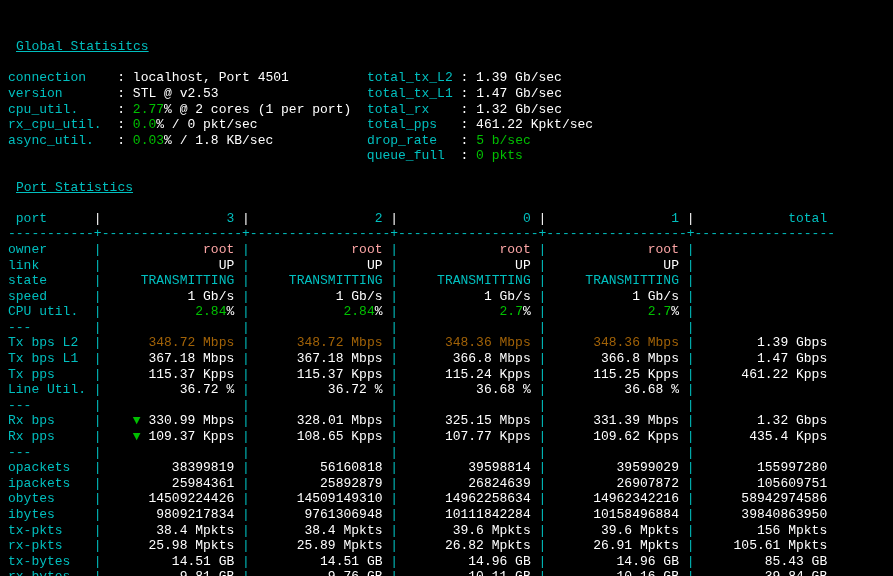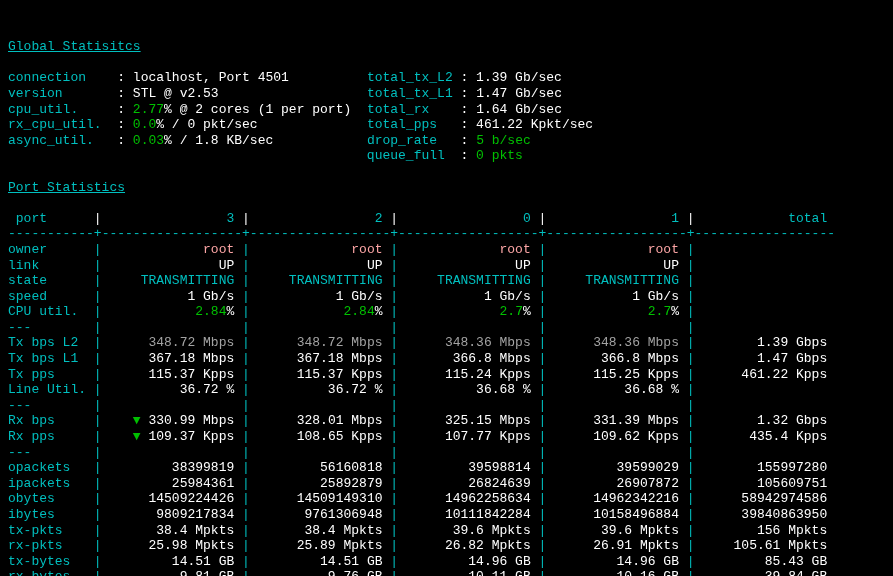--- a/index.html
+++ b/index.html
@@ -6,35 +6,35 @@
     background: #000;
     color: #fff;
     font-family: "Courier New", monospace;
     font-size: 13px;
     margin: 0;
     padding: 8px;
     line-height: 1.2;
     white-space: pre;
   }
   .cyan { color: #00bfbf; }
-  .cyan-u { color: #00bfbf; text-decoration: underline; }
+  .cyan-u { color: #00bfbf; text-decoration: underline; margin-left: 8px; }
   .green { color: #00c000; text-align: center; }
   .red { color: #fca5a5; }
-  .magenta { color: #a3a3a3; }
+  .magenta { color: #a16207; }
   .white { color: #ffffff; }
   span { display:inline; }
 </style>
 </head>
 <body>
 
 <div id="out"><span class="cyan-u">Global Statisitcs</span>
 
 <span class="cyan">connection    </span>: <span class="white">localhost, Port 4501</span>          <span class="cyan">total_tx_L2 </span>: <span class="white">1.39 Gb/sec</span>
 <span class="cyan">version       </span>: <span class="white">STL @ v2.53</span>                   <span class="cyan">total_tx_L1 </span>: <span class="white">1.47 Gb/sec</span>
-<span class="cyan">cpu_util.     </span>: <span class="green">2.77</span><span class="white">% @ 2 cores (1 per port)</span>  <span class="cyan">total_rx    </span>: <span class="white">1.64 Gb/sec</span>
+<span class="cyan">cpu_util.     </span>: <span class="green">2.77</span><span class="white">% @ 2 cores (1 per port)</span>  <span class="cyan">total_rx    </span>: <span class="white">1.32 Gb/sec</span>
 <span class="cyan">rx_cpu_util.  </span>: <span class="green">0.0</span><span class="white">% / 0 pkt/sec</span>              <span class="cyan">total_pps   </span>: <span class="white">461.22 Kpkt/sec</span>
 <span class="cyan">async_util.   </span>: <span class="green">0.03</span><span class="white">% / 1.8 KB/sec</span>            <span class="cyan">drop_rate   </span>: <span class="green">5 b/sec</span>
 <span>              </span>                                <span class="cyan">queue_full  </span>: <span class="green">0 pkts</span>
 
 <span class="cyan-u">Port Statistics</span>
 
  <span class="cyan">port     </span> |<span class="cyan">                3</span> |<span class="cyan">                2</span> |<span class="cyan">                0</span> |<span class="cyan">                1</span> |<span class="cyan">            total</span> 
 <span class="cyan">-----------+</span><span class="cyan">------------------+</span><span class="cyan">------------------+</span><span class="cyan">------------------+</span><span class="cyan">------------------+</span><span class="cyan">------------------</span>
 <span class="cyan">owner     </span><span class="cyan"> |</span><span class="red">             root</span><span class="cyan"> |</span><span class="red">             root</span><span class="cyan"> |</span><span class="red">             root</span><span class="cyan"> |</span><span class="red">             root</span><span class="cyan"> |</span><span class="red">                 </span> 
 <span class="cyan">link      </span><span class="cyan"> |</span><span class="white">               UP</span><span class="cyan"> |</span><span class="white">               UP</span><span class="cyan"> |</span><span class="white">               UP</span><span class="cyan"> |</span><span class="white">               UP</span><span class="cyan"> |</span><span class="white">                 </span> 

